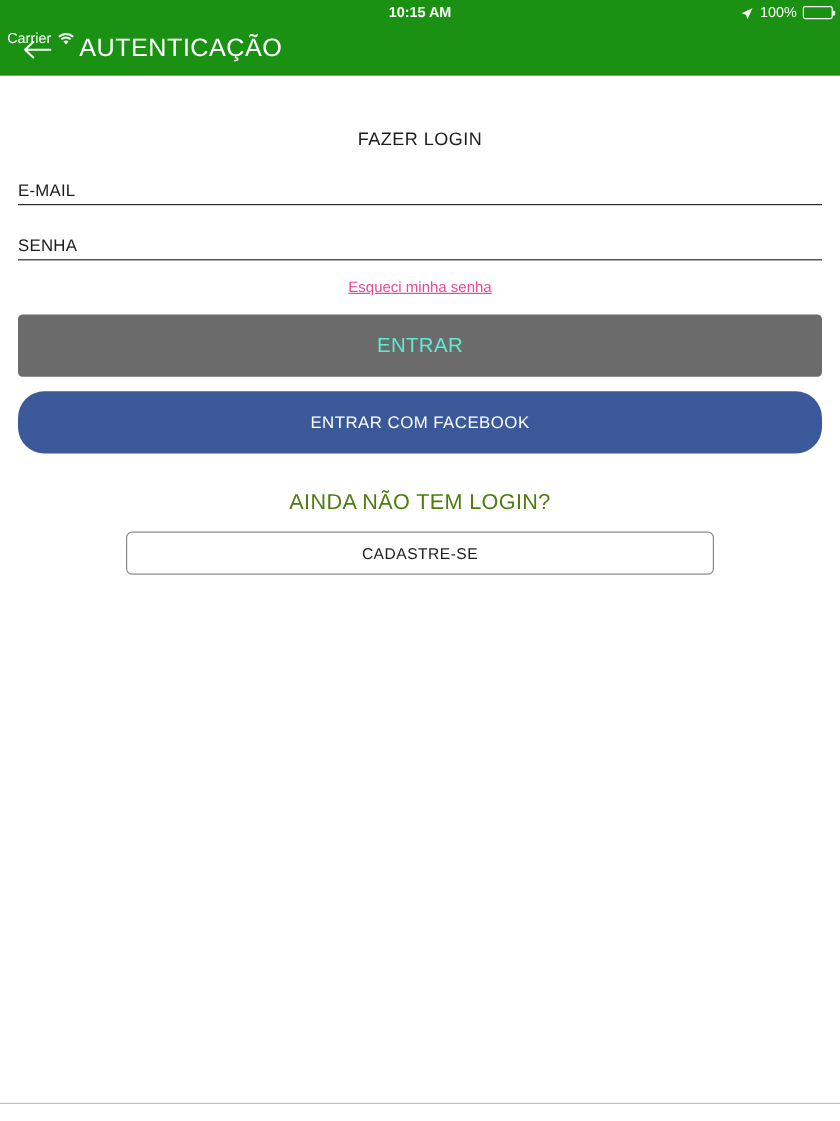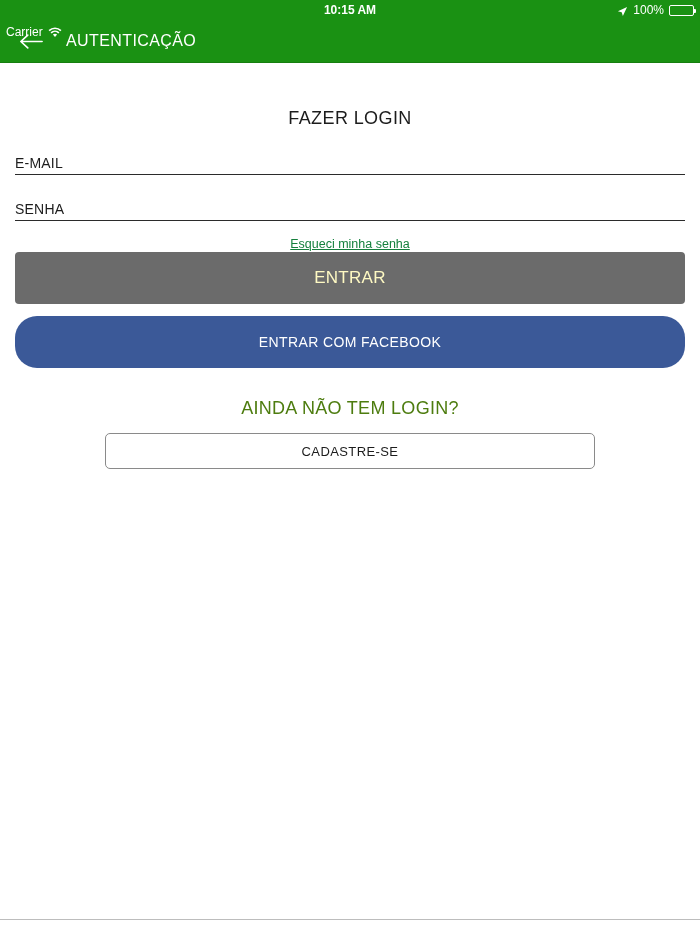--- a/index.html
+++ b/index.html
@@ -82,32 +82,32 @@
     border-bottom: 1px solid rgba(0,0,0,0.12);
   }
   .back-arrow {
     width: 26px; height: 22px;
     margin-right: 22px;
     display: flex; align-items: center; justify-content: center;
     cursor: pointer;
   }
   .nav-title {
     color: #ffffff;
-    font-size: 16px;
+    font-size: 21px;
     letter-spacing: 0.4px;
   }
 
   
   .content {
     padding: 0 15px;
     box-sizing: border-box;
   }
   .form-title {
     text-align: center;
-    font-size: 18px;
+    font-size: 15px;
     color: #1c1c1c;
     letter-spacing: 0.4px;
     margin-top: 45px;
     margin-bottom: 0;
   }
 
   .field {
     margin-top: 25px;
     border-bottom: 1px solid #2b2b2b;
     padding-bottom: 2px;
@@ -125,41 +125,42 @@
     letter-spacing: 0.2px;
   }
   .field input::placeholder { color: #1c1c1c; opacity: 1; }
 
   .forgot-wrap {
     text-align: center;
     margin-top: 13px;
   }
   .forgot-link {
     font-size: 12.5px;
-    color: #15803d;
+    color: #ec4899;
     text-decoration: underline;
     cursor: pointer;
   }
 
   .btn {
     display: block;
     width: 100%;
     box-sizing: border-box;
     border: none;
     border-radius: 4px;
     font-family: "Liberation Sans", sans-serif;
     font-size: 16px;
     letter-spacing: 0.3px;
     cursor: pointer;
     text-align: center;
   }
   .btn-primary {
+    margin-top: 14px;
     height: 52px;
     background: #6b6b6b;
-    color: #fef9c3;
+    color: #5eead4;
     font-size: 17px;
   }
   .btn-facebook {
     margin-top: 12px;
     height: 52px;
     background: #3b5998;
     color: #ffffff;
     font-size: 14px;
     letter-spacing: 0.4px;
     border-radius: 22px;

